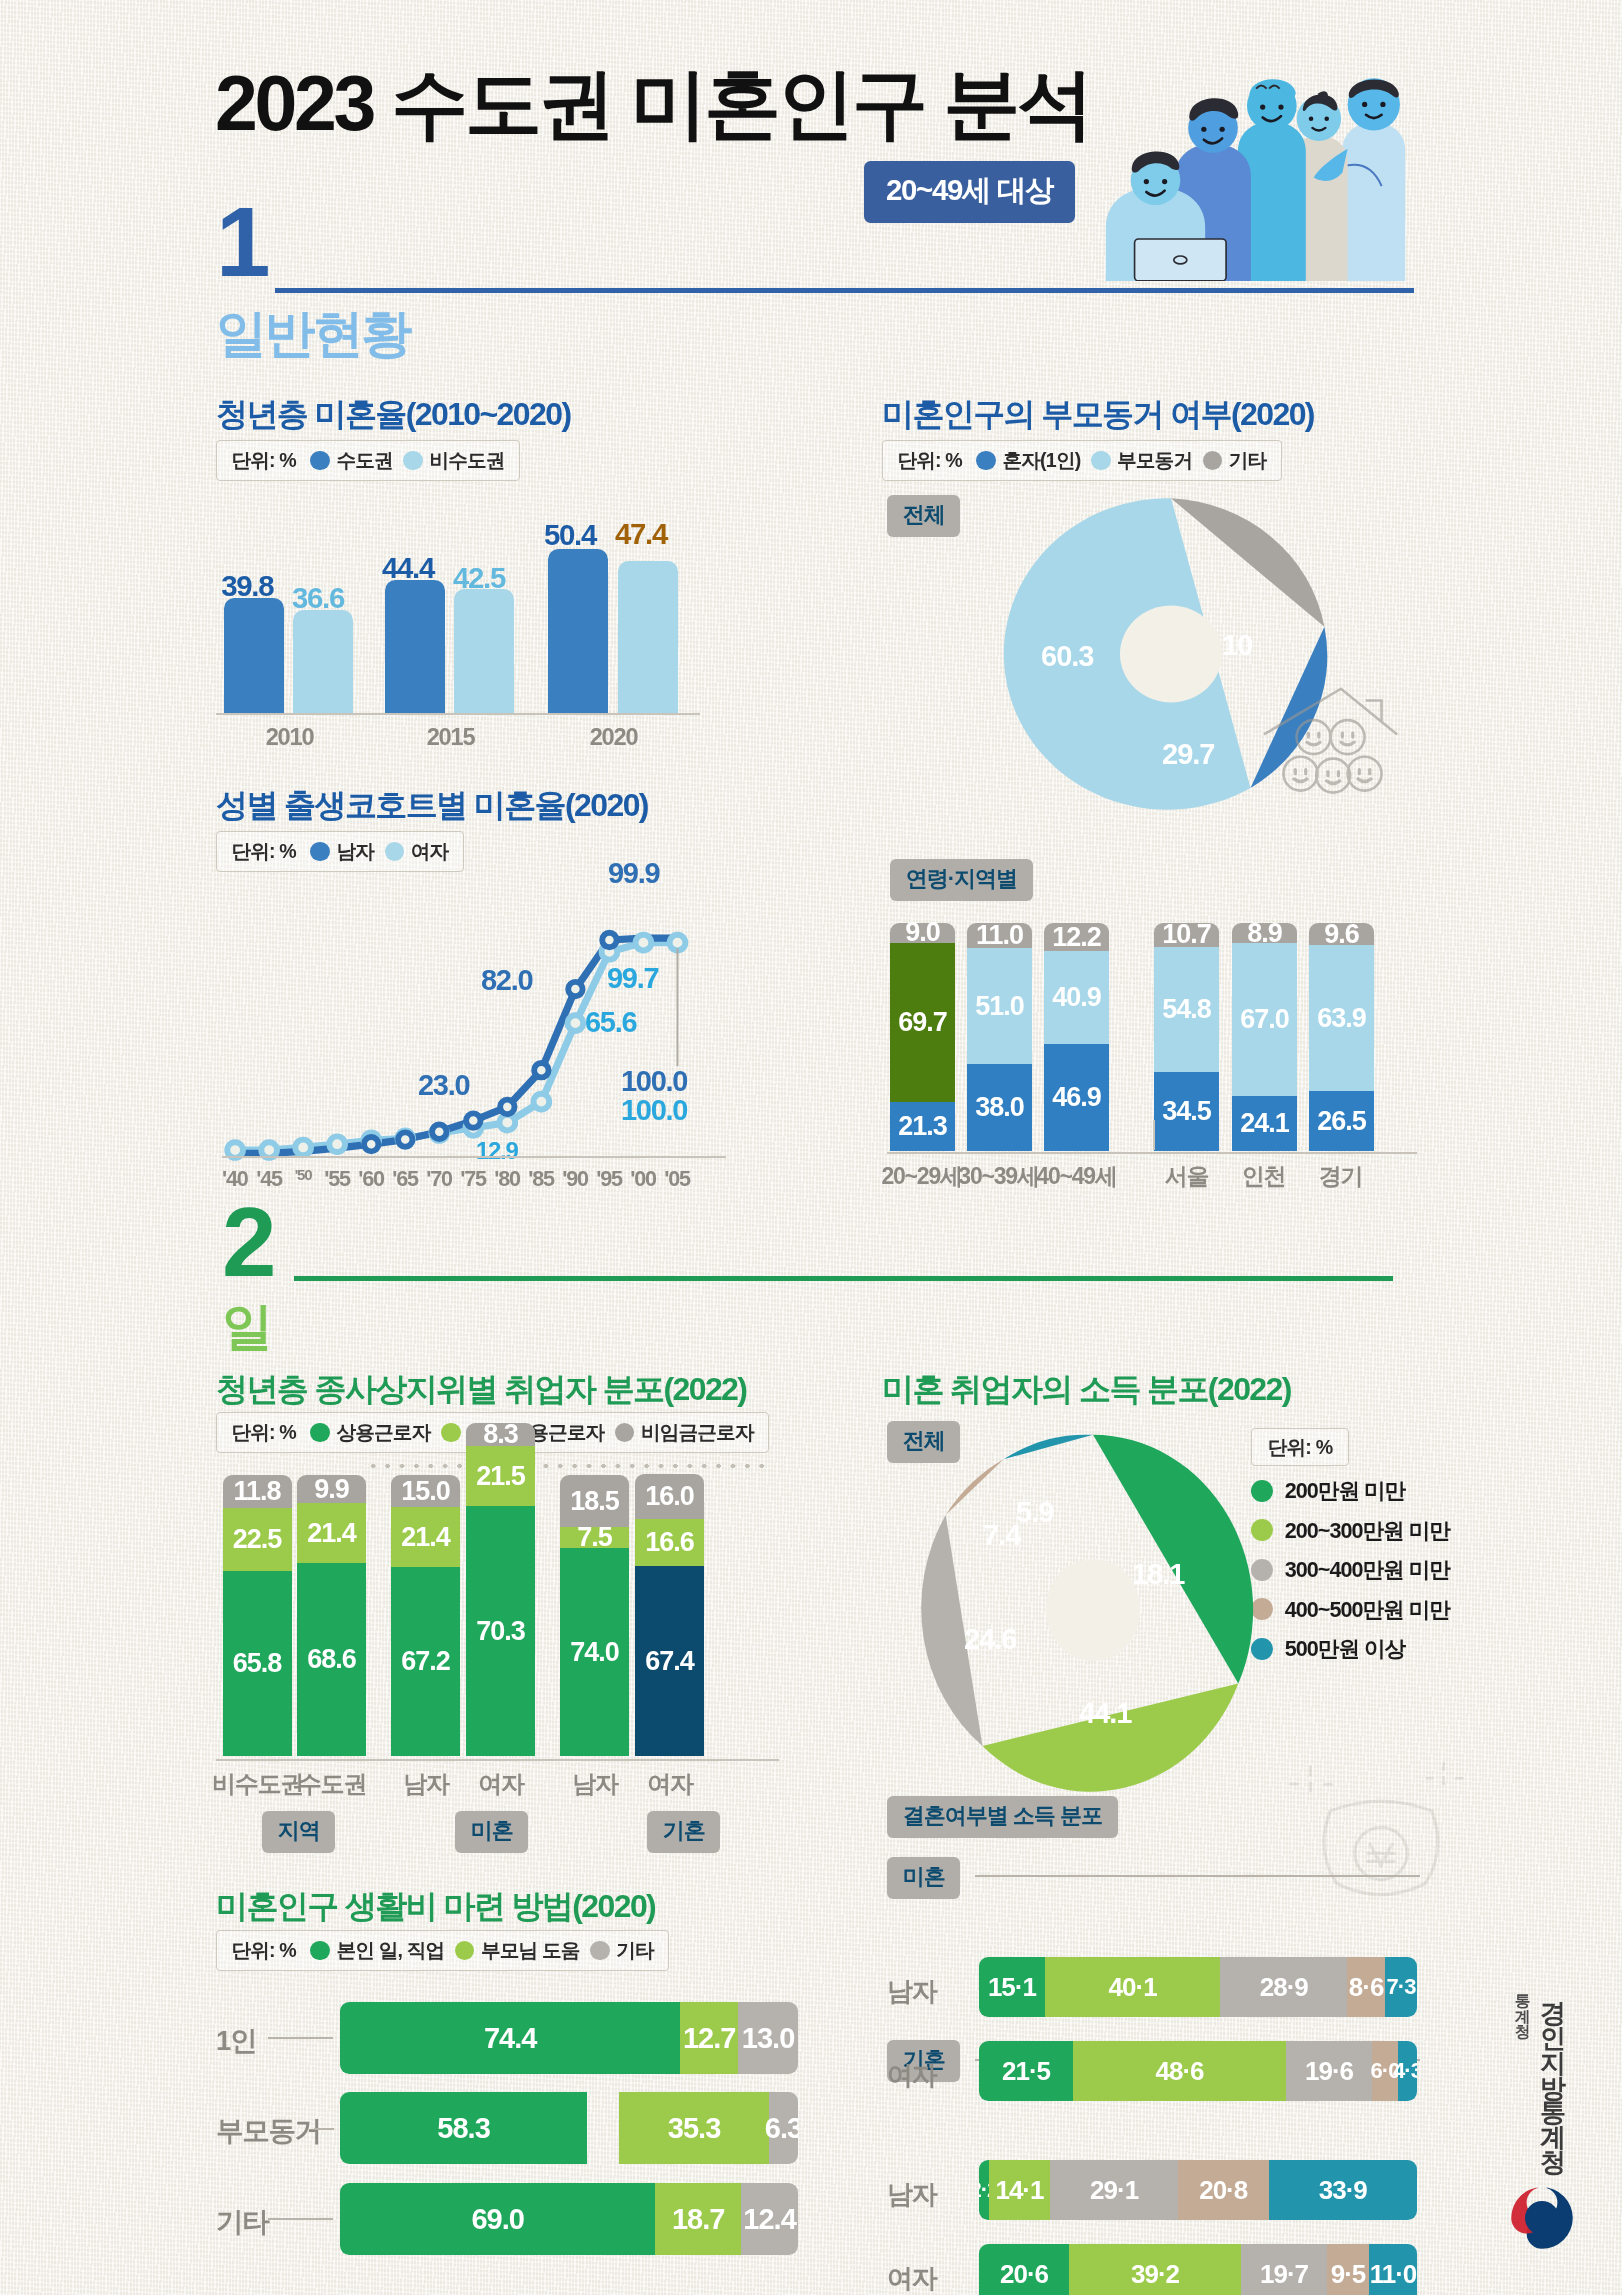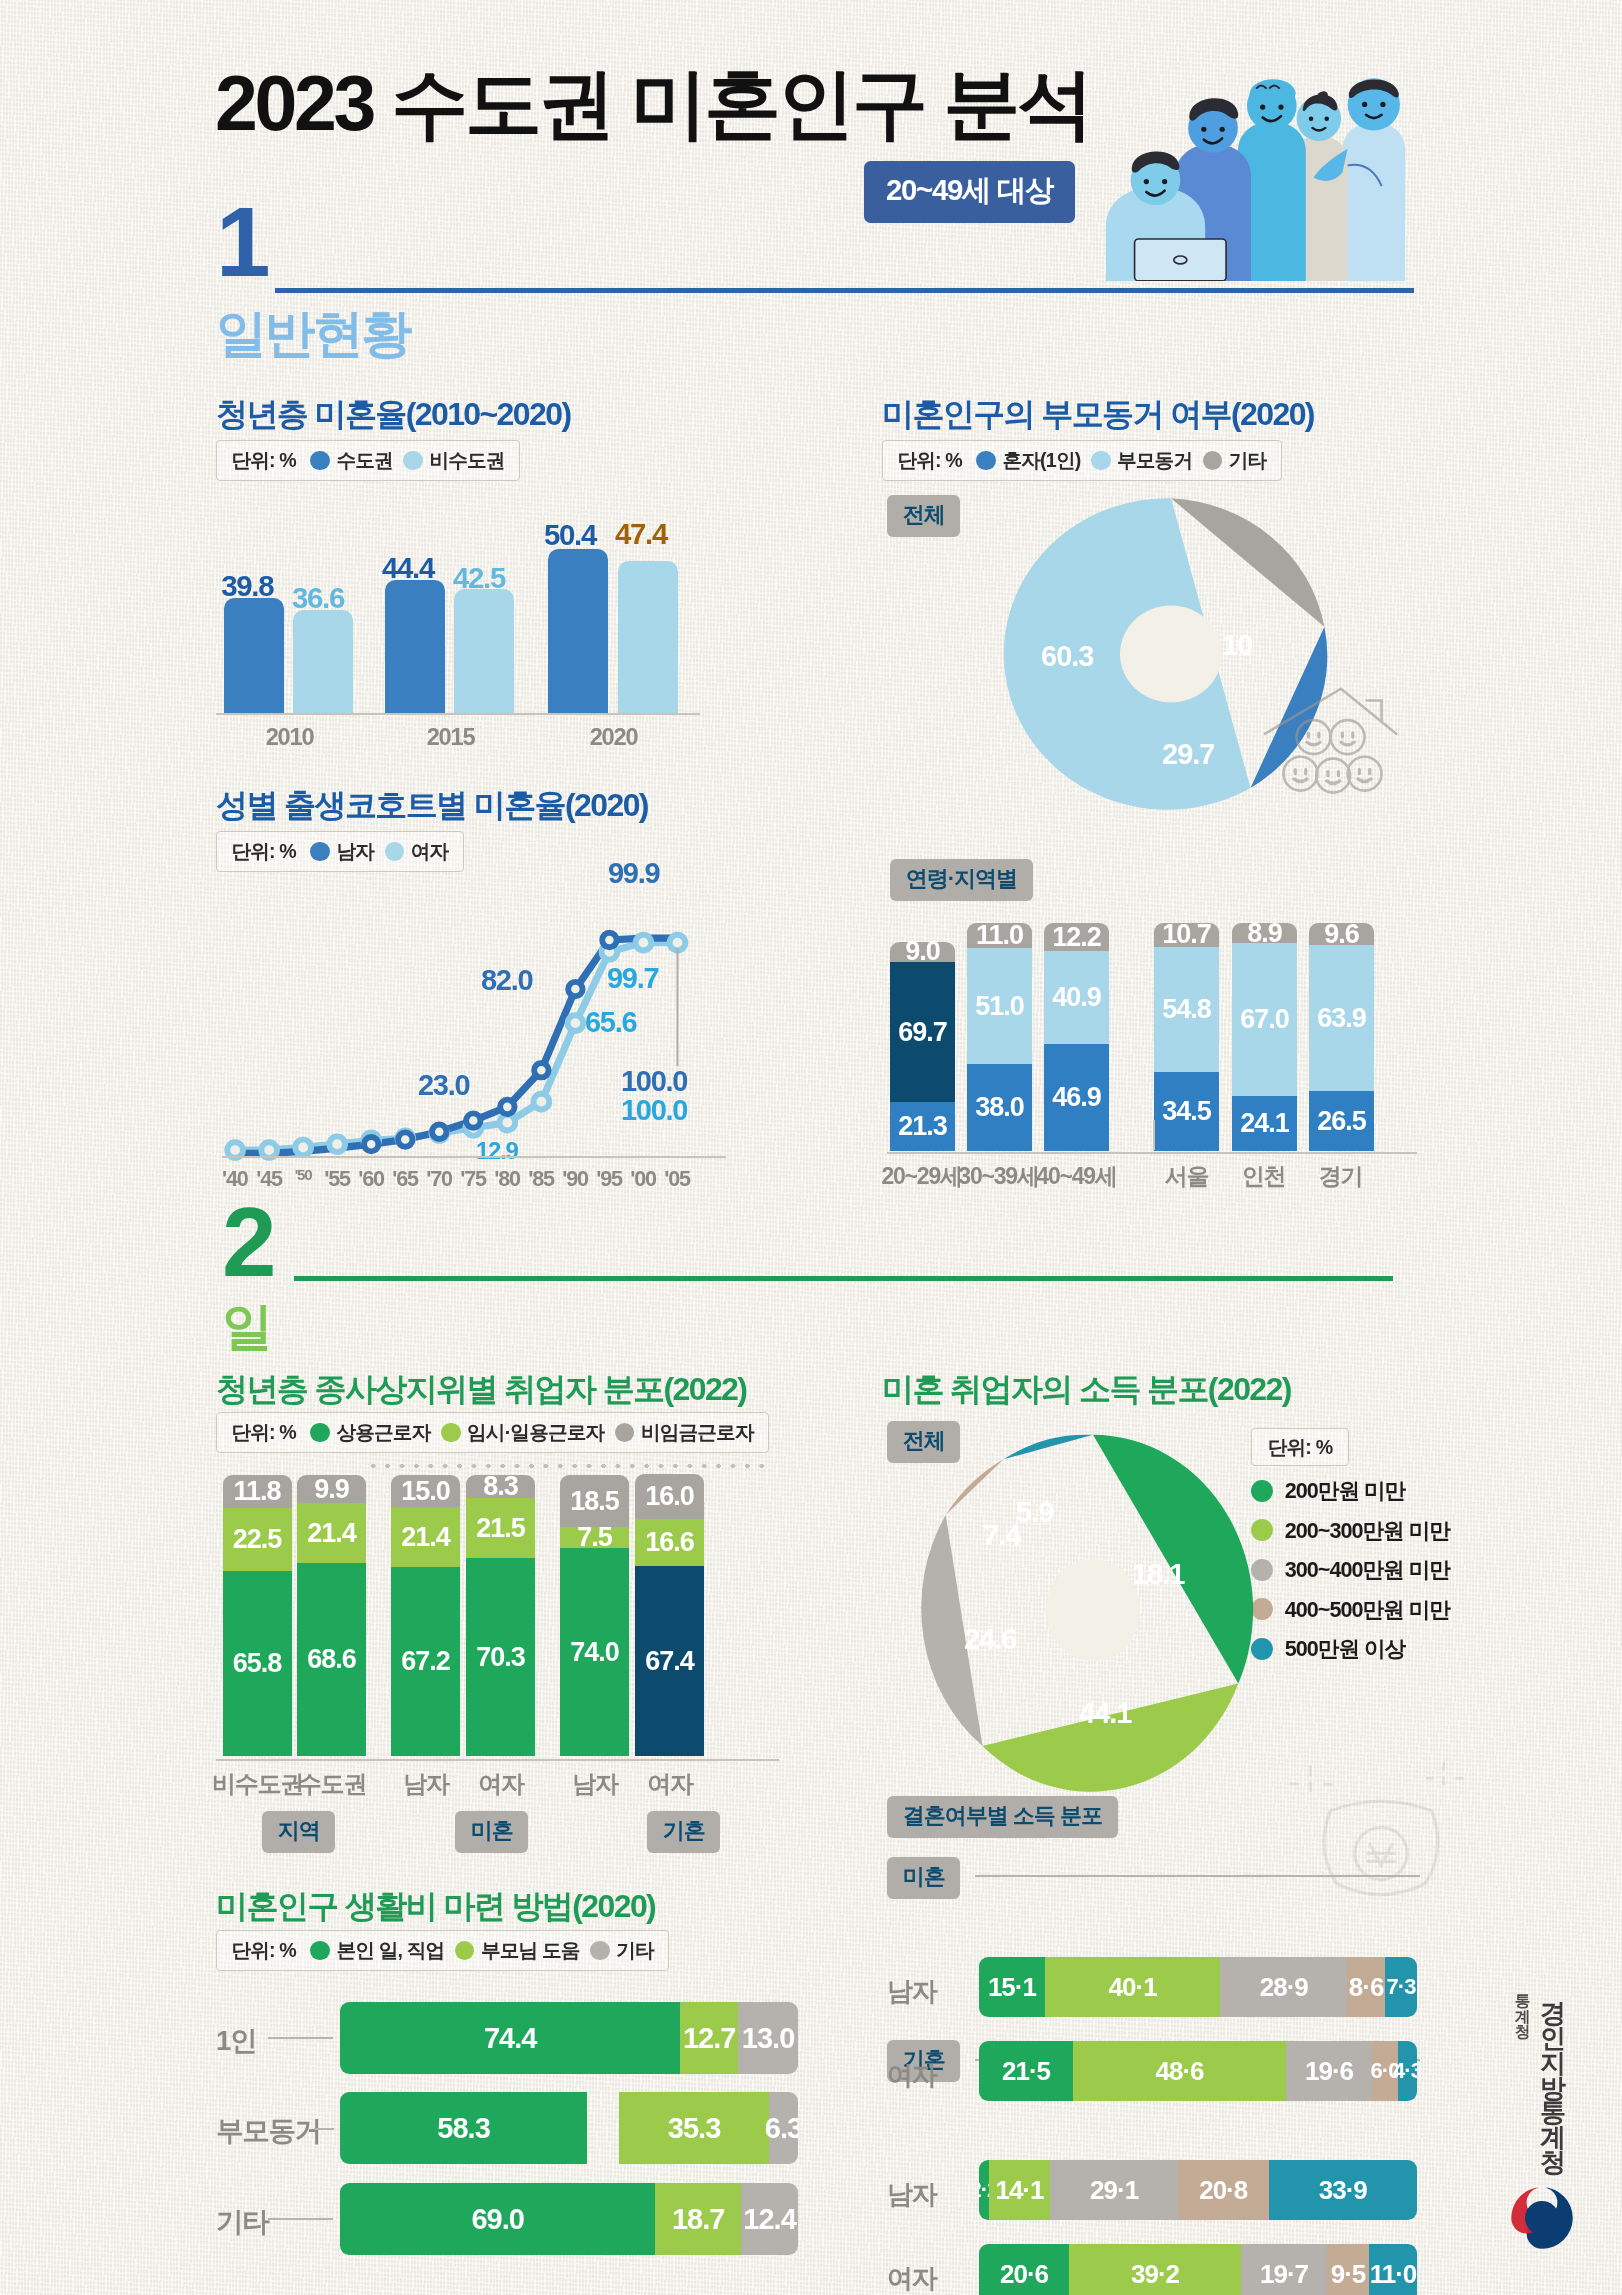--- a/index.html
+++ b/index.html
@@ -322,21 +322,21 @@
     <div class="abs cat" style="left: 331px; width: 44px; font-size: 21.6px;">'90</div>
     <div class="abs cat" style="left: 365px; width: 44px; font-size: 21.6px;">'95</div>
     <div class="abs cat" style="left: 399px; width: 44px; font-size: 21.6px;">'00</div>
     <div class="abs cat" style="left: 433px; width: 44px; font-size: 21.6px;">'05</div>
   </div>
 
 <div class="abs pill" style="left:890px;top:859px;">연령·지역별</div>
 <div class="abs" id="c4" style="left:890px;top:923px;width:523px;height:228px;">
     <div class="sv" style="left: 0px; bottom: 0px; position: absolute;">
       <div class="seg top" style="height:20.5px;background:#a8a5a0">9.0</div>
-      <div class="seg" style="height:140px;background:#0c4a6e">69.7</div>
+      <div class="seg" style="height:159px;background:#4d7c0f">69.7</div>
       <div class="seg" style="height:49px;background:#2f7fc2">21.3</div>
     </div>
     <div class="sv" style="left: 77px; bottom: 0px; position: absolute;">
       <div class="seg top" style="height:25px;background:#a8a5a0">11.0</div>
       <div class="seg" style="height:116px;background:#a7d7e8">51.0</div>
       <div class="seg" style="height:87px;background:#2f7fc2">38.0</div>
     </div>
     <div class="sv" style="left: 154px; bottom: 0px; position: absolute; margin-top: 48px;">
       <div class="seg top" style="height:28px;background:#a8a5a0">12.2</div>
       <div class="seg" style="height:93px;background:#a7d7e8">40.9</div>
@@ -405,21 +405,21 @@
       <div class="seg" style="height:193px;background:#1fa75c">68.6</div>
     </div>
     <div class="sv" style="left: 175px; bottom: 0px; position: absolute; width: 69px;">
       <div class="seg top" style="height:32px;background:#a8a5a0">15.0</div>
       <div class="seg" style="height:60px;background:#9ccb4b">21.4</div>
       <div class="seg" style="height:189px;background:#1fa75c">67.2</div>
     </div>
     <div class="sv" style="left: 250px; bottom: 0px; position: absolute; width: 69px;">
       <div class="seg top" style="height:23.4px;background:#a8a5a0">8.3</div>
       <div class="seg" style="height:60px;background:#9ccb4b">21.5</div>
-      <div class="seg" style="height:198px;background:#1fa75c">70.3</div>
+      <div class="seg" style="height:250px;background:#1fa75c">70.3</div>
     </div>
     <div class="sv" style="left: 344px; bottom: 0px; position: absolute; width: 69px;">
       <div class="seg top" style="height:52px;background:#a8a5a0">18.5</div>
       <div class="seg" style="height:21px;background:#9ccb4b">7.5</div>
       <div class="seg" style="height:208px;background:#1fa75c">74.0</div>
     </div>
     <div class="sv" style="left: 419px; bottom: 0px; position: absolute; width: 69px;">
       <div class="seg top" style="height:45px;background:#a8a5a0">16.0</div>
       <div class="seg" style="height:47px;background:#9ccb4b">16.6</div>
       <div class="seg" style="height:190px;background:#0c4a6e">67.4</div>

